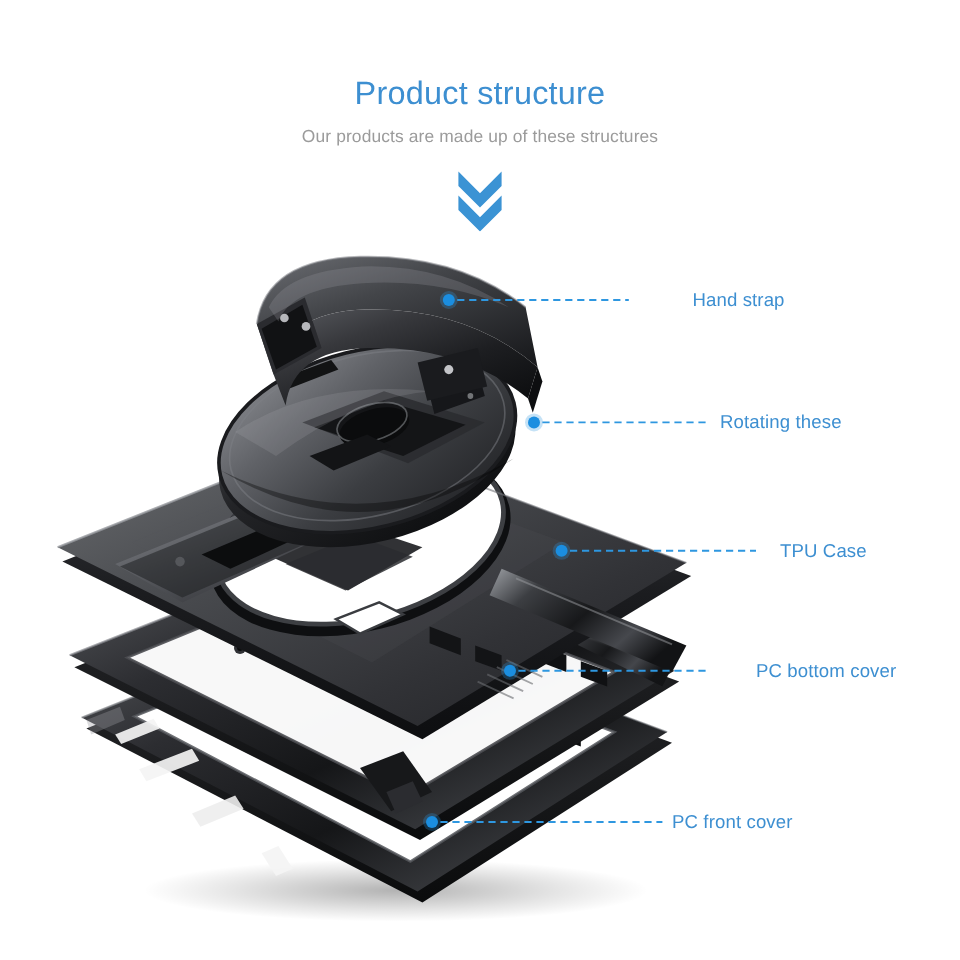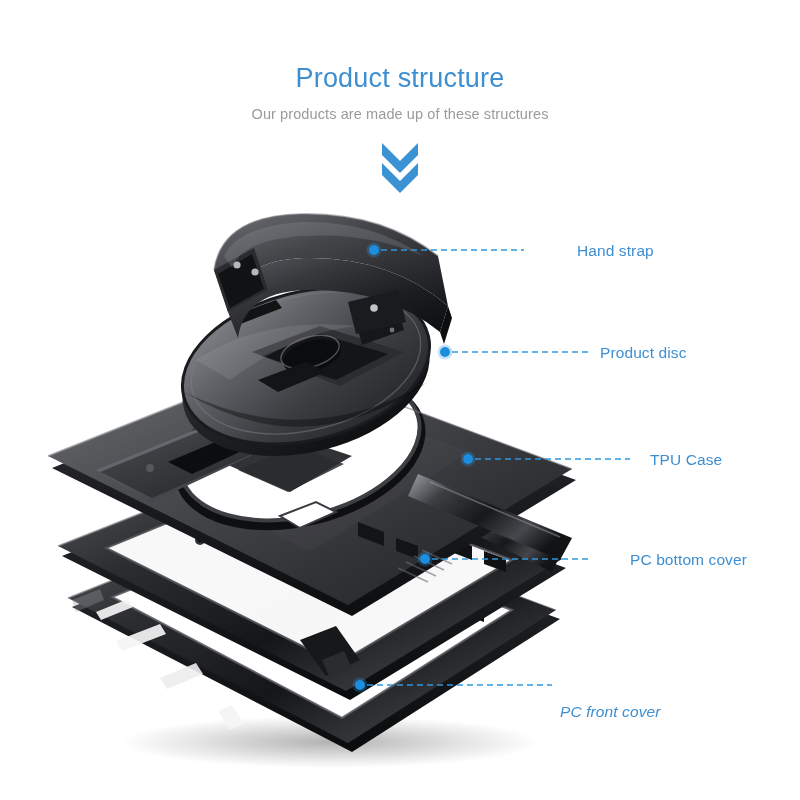--- a/index.html
+++ b/index.html
@@ -342,21 +342,21 @@
           <circle cx="360" cy="685" r="7.5" fill="#2e97e0" opacity="0.28"></circle>
           <circle cx="360" cy="685" r="5" fill="#1b8ee0"></circle>
           <line x1="367" y1="685" x2="552" y2="685" stroke="#2e97e0" stroke-width="1.6" stroke-dasharray="6 4"></line>
         </g>
       </g>
     </svg>
   </div>
 
   <div class="callout-label" style="left:532px; top:243px;margin-left:45px;">Hand strap</div>
 
-  <div class="callout-label" style="left:600px; top:345px;">Product disc</div>
+  <div class="callout-label" style="left:600px; top:345px;">Rotating these</div>
 
   <div class="callout-label" style="left:650px; top:452px;">TPU Case</div>
 
   <div class="callout-label" style="left:630px; top:552px;">PC bottom cover</div>
 
-  <div class="callout-label" style="left:560px; top:704px;font-style:italic;">PC front cover</div>
+  <div class="callout-label" style="left:560px; top:678px;">PC front cover</div>
 
 </div>
 
 </body></html>

